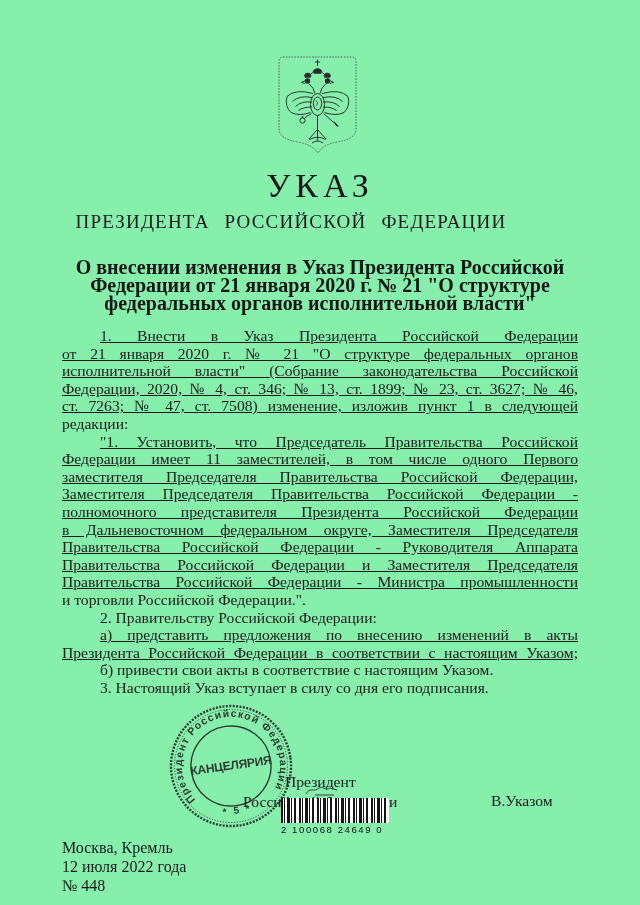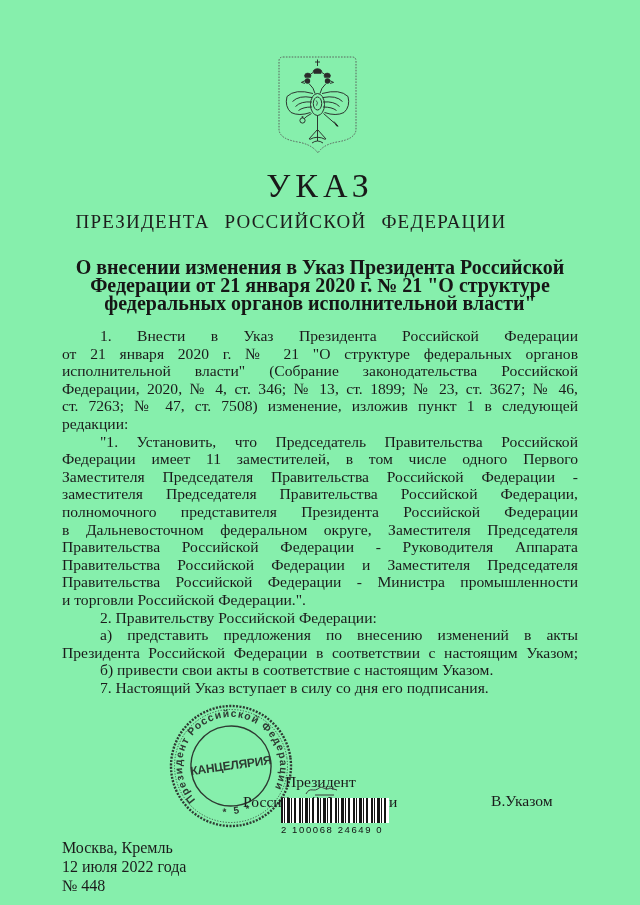--- a/index.html
+++ b/index.html
@@ -22,21 +22,21 @@
   .doc-title{
     position:absolute;left:70px;top:258px;width:500px;text-align:center;
     font-weight:700;font-size:20px;line-height:18px;color:#161616;
   }
   
   .body-text{
     position:absolute;left:62px;top:327px;width:516px;
     font-size:15.6px;line-height:17.6px;color:#1b1b1b;
   }
   .ln{white-space:normal;}
-  .j{text-align:justify;text-align-last:justify;-moz-text-align-last:justify;}
+  .j{text-align:justify;text-align-last:justify;text-decoration:underline;-moz-text-align-last:justify;}
   .ind{text-indent:38px;}
   
   .sig-post{
     position:absolute;left:243px;top:772px;font-size:15.6px;line-height:20px;color:#1b1b1b;
   }
   .sig-post .l1{padding-left:42px;}
   .sig-name{
     position:absolute;left:491px;top:792px;font-size:15.6px;color:#1b1b1b;
   }
   
@@ -118,33 +118,33 @@
 
   <div class="body-text">
     <div class="ln ind j">1. Внести в Указ Президента Российской Федерации</div>
     <div class="ln j">от 21 января 2020 г. № 21 "О структуре федеральных органов</div>
     <div class="ln j">исполнительной власти" (Собрание законодательства Российской</div>
     <div class="ln j">Федерации, 2020, № 4, ст. 346; № 13, ст. 1899; № 23, ст. 3627; № 46,</div>
     <div class="ln j">ст. 7263; № 47, ст. 7508) изменение, изложив пункт 1 в следующей</div>
     <div class="ln">редакции:</div>
     <div class="ln ind j">"1. Установить, что Председатель Правительства Российской</div>
     <div class="ln j">Федерации имеет 11 заместителей, в том числе одного Первого</div>
+    <div class="ln j">заместителя Председателя Правительства Российской Федерации,</div>
     <div class="ln j">Заместителя Председателя Правительства Российской Федерации -</div>
-    <div class="ln j">заместителя Председателя Правительства Российской Федерации,</div>
     <div class="ln j">полномочного представителя Президента Российской Федерации</div>
     <div class="ln j">в Дальневосточном федеральном округе, Заместителя Председателя</div>
     <div class="ln j">Правительства Российской Федерации - Руководителя Аппарата</div>
     <div class="ln j">Правительства Российской Федерации и Заместителя Председателя</div>
     <div class="ln j">Правительства Российской Федерации - Министра промышленности</div>
     <div class="ln">и торговли Российской Федерации.".</div>
     <div class="ln ind">2. Правительству Российской Федерации:</div>
     <div class="ln ind j">а) представить предложения по внесению изменений в акты</div>
     <div class="ln j">Президента Российской Федерации в соответствии с настоящим Указом;</div>
     <div class="ln ind">б) привести свои акты в соответствие с настоящим Указом.</div>
-    <div class="ln ind">7. Настоящий Указ вступает в силу со дня его подписания.</div>
+    <div class="ln ind">3. Настоящий Указ вступает в силу со дня его подписания.</div>
   </div>
 
   <div class="sig-post">
     <div class="l1">Президент</div>
     <div class="l2">Российской Федерации</div>
   </div>
   <div class="sig-name">В.Указом</div>
 
   <svg class="stamp" viewBox="0 0 130 130" xmlns="http://www.w3.org/2000/svg">
     <defs>

